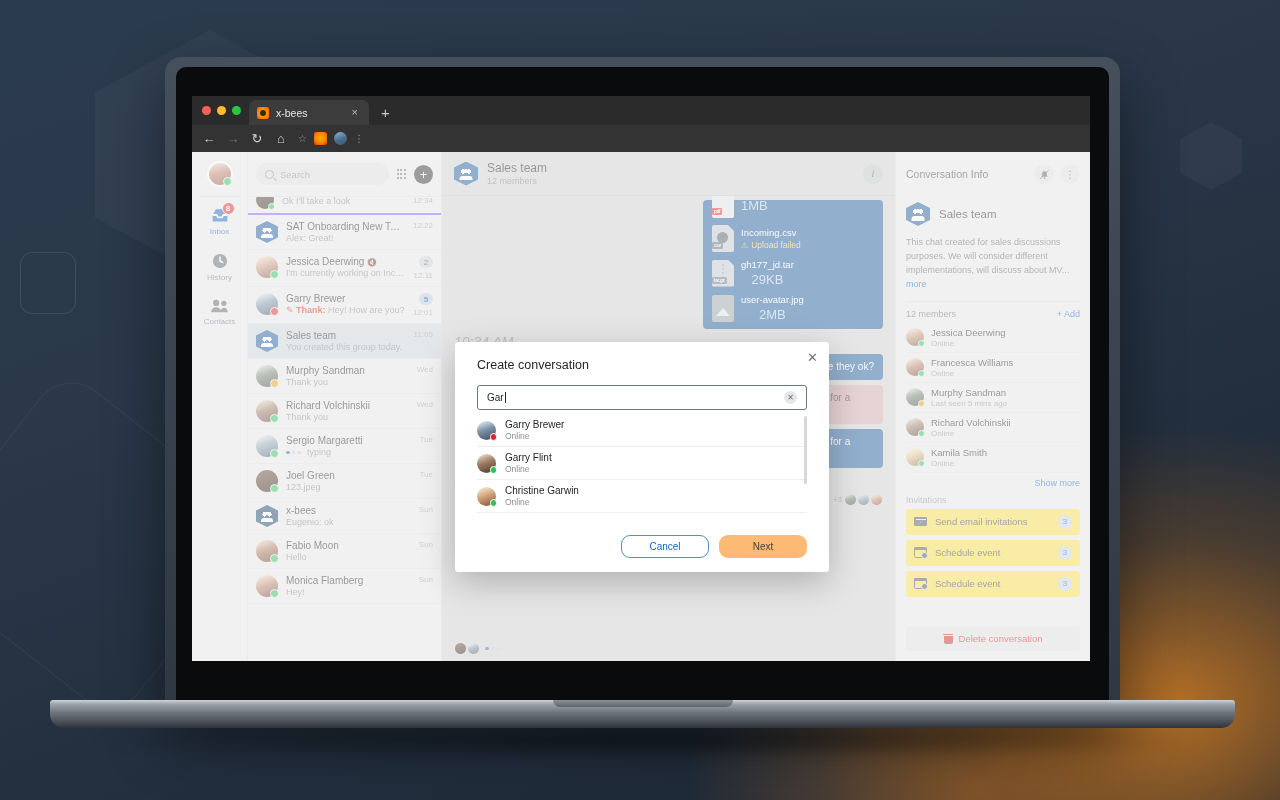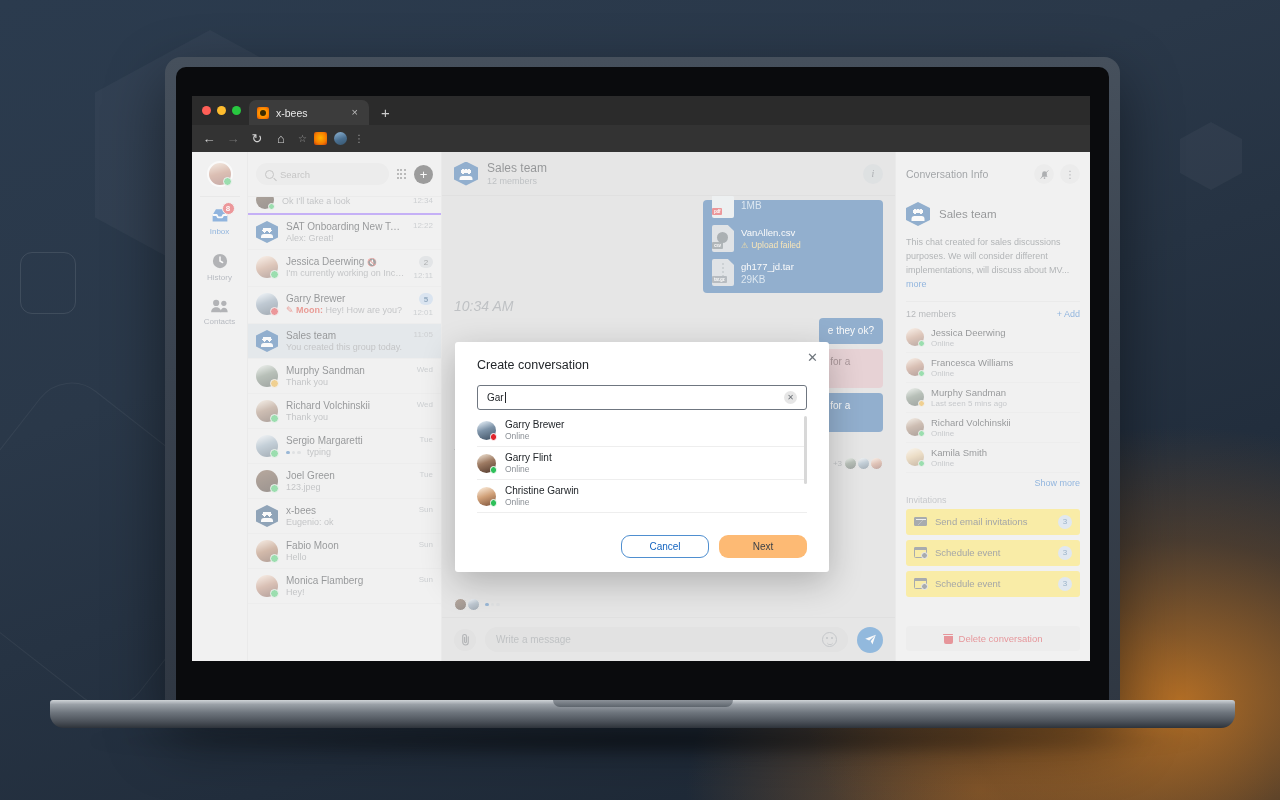--- a/index.html
+++ b/index.html
@@ -276,21 +276,21 @@
     content:""; position:absolute; left: 10px; top: 4px; width: 2px; height: 13px;
     background: repeating-linear-gradient(180deg,#9aa4ac 0 2px,#c6cdd3 2px 4px);
   }
   .fileicon.img { background: #9aa4ac; clip-path: none; border-radius: 2px; }
   .fileicon.img:after {
     content:""; position:absolute; left: 4px; bottom: 6px; width: 0; height: 0;
     border-left: 7px solid transparent; border-right: 7px solid transparent; border-bottom: 8px solid #dfe4e8;
   }
   .finfo { min-width: 0; }
   .fname { font-size: 9.5px; color: #fff; white-space: nowrap; overflow:hidden; text-overflow: ellipsis; }
-  .fsize { font-size: 10px; color: #bfd6ea; margin-top: 2px; }
+  .fsize { font-size: 13px; color: #bfd6ea; margin-top: 2px; text-align: center; }
   .ferr { font-size: 8.5px; color: #ffd36b; margin-top: 2px; display: flex; align-items: center; gap: 3px; }
   .warnglyph { color: #f5c542; font-size: 8px; }
   .timestamp { font-size: 14px; color: #7c8288; text-align: left; margin: 2px 0 4px; font-style: italic; }
   .statusmark { display:flex; align-items:center; margin-right: 6px; }
   .errdot { width: 11px; height: 11px; border-radius: 50%; background: #d3212b; color: #fff; font-size: 8px; display:flex; align-items:center; justify-content:center; font-weight:bold; }
   .spinner {
     width: 11px; height: 11px; border-radius: 50%;
     border: 1.6px solid #9fb6cc; border-top-color: transparent; border-right-color: transparent;
   }
   .readrow { display:flex; justify-content: flex-end; align-items:center; gap: 3px; margin-top: 2px; }
@@ -561,21 +561,21 @@
           </div>
 
           <div class="conv">
             <div class="cavatar ph3">
               <span class="presence busy"></span>
             </div>
             <div class="cbody">
               <div class="cname">Garry Brewer</div>
               <div class="csub">
                 <span style="color:#d92d20;">✎</span>
-                <span class="draft">Moon:</span>
+                <span class="draft">Thank:</span>
                 <span>Hey! How are you?</span>
               </div>
             </div>
             <div class="cmeta">
               <span class="cbadge blue">5</span>
               <span class="ctime">12:01</span>
             </div>
           </div>
 
           <div class="conv active">
@@ -709,36 +709,43 @@
                 <div class="finfo">
                   <div class="fname"></div>
                   <div class="fsize">1MB</div>
                 </div>
               </div>
               <div class="filerow">
                 <div class="fileicon csv">
                     <span class="tag">csv</span>
                   </div>
                 <div class="finfo">
-                  <div class="fname">VanAllen.csv</div>
+                  <div class="fname">Incoming.csv</div>
                   <div class="ferr">
                     <span class="warnglyph">⚠</span>
                     <span>Upload failed</span>
                   </div>
                 </div>
               </div>
               <div class="filerow">
                 <div class="fileicon targz">
                     <span class="tag">tar.gz</span>
                   </div>
                 <div class="finfo">
                   <div class="fname">gh177_jd.tar</div>
                   <div class="fsize">29KB</div>
                 </div>
               </div>
+              <div class="filerow">
+                <div class="fileicon img"></div>
+                <div class="finfo">
+                  <div class="fname">user-avatar.jpg</div>
+                  <div class="fsize">2MB</div>
+                </div>
+              </div>
             </div>
           </div>
 
           <div class="timestamp">10:34 AM</div>
           <div class="msgrow right">
             <div class="bubble out">e they  ok?</div>
           </div>
 
           <div class="msgrow right" style="align-items:center;">
             <div class="statusmark">
@@ -766,36 +773,20 @@
         <div class="typingrow">
           <span class="mini ph8"></span>
           <span class="mini ph3"></span>
           <span class="typing">
               <i></i>
               <i></i>
               <i></i>
             </span>
         </div>
 
-        <div id="composer">
-          <div class="clipbtn">
-            <svg width="11" height="13" viewBox="0 0 12 14">
-              <path d="M9 4 V10 a3 3 0 0 1-6 0 V3.5 a2 2 0 0 1 4 0 V9.5 a1 1 0 0 1-2 0 V4.5" fill="none" stroke="#5f6368" stroke-width="1.2" stroke-linecap="round"></path>
-            </svg>
-          </div>
-          <div id="msginput">
-            <span>Write a message</span>
-            <span class="emojibtn"></span>
-          </div>
-          <div class="sendbtn">
-            <svg width="13" height="13" viewBox="0 0 16 16">
-              <path d="M14.5 2 L1.5 7.2 L6.4 9.1 L13.6 3.2 L8.3 10.1 L10.4 14.2 Z" fill="#ffffff"></path>
-            </svg>
-          </div>
-        </div>
       </div>
 
       <div id="info">
         <div id="infohead">
           <span id="infotitle">Conversation Info</span>
           <span class="circlebtn">
             <svg width="11" height="11" viewBox="0 0 14 14">
               <path d="M3 10 H11 L10 8.6 V6 a3 3 0 0 0-6 0 V8.6 Z" fill="#55595e"></path>
               <circle cx="7" cy="11.6" r="1.1" fill="#55595e"></circle>
               <line x1="2" y1="12.3" x2="12" y2="1.7" stroke="#55595e" stroke-width="1.1"></line>

